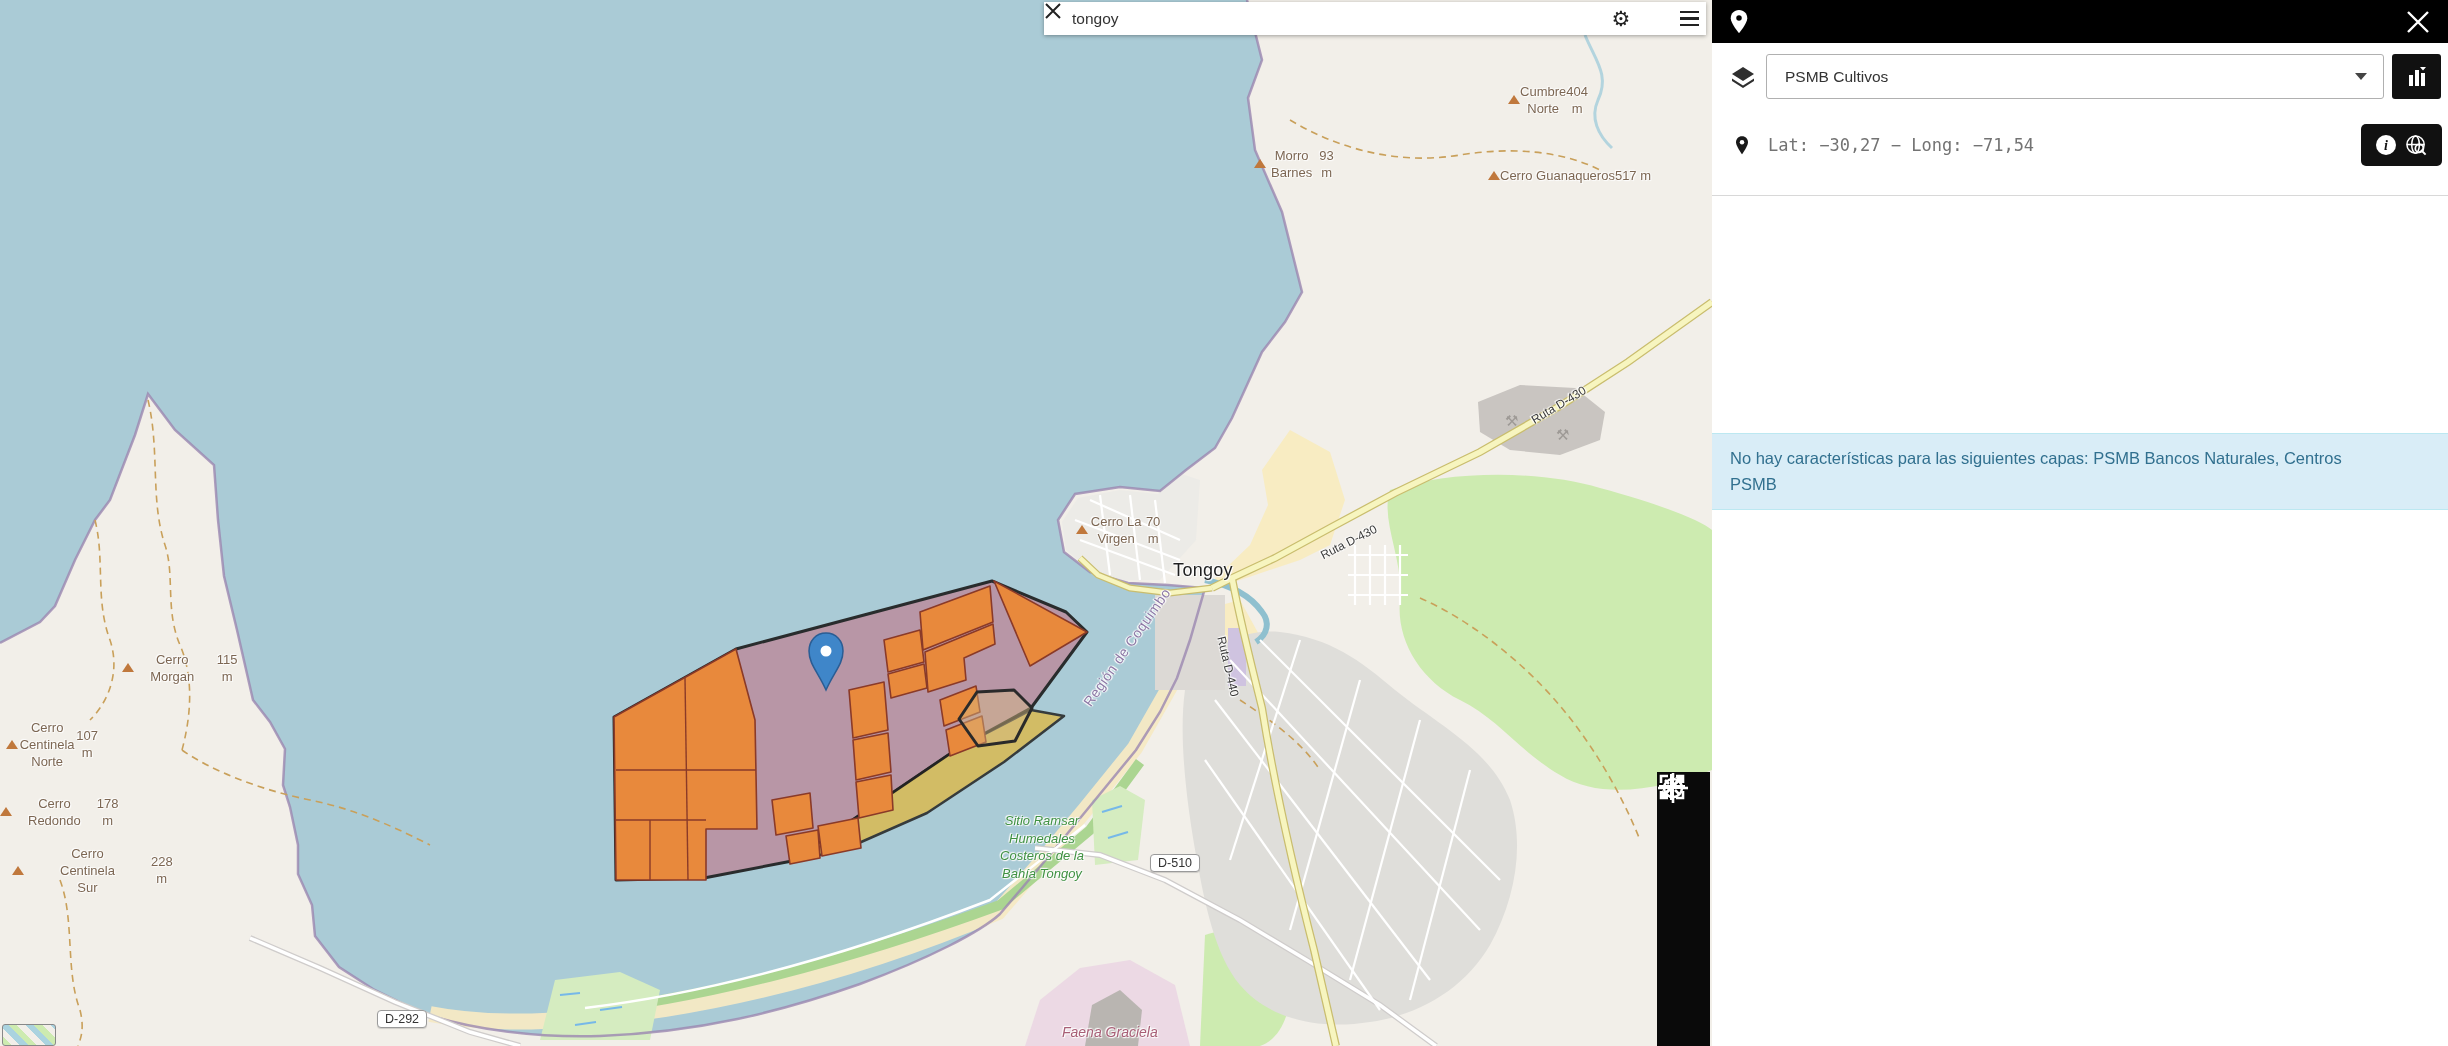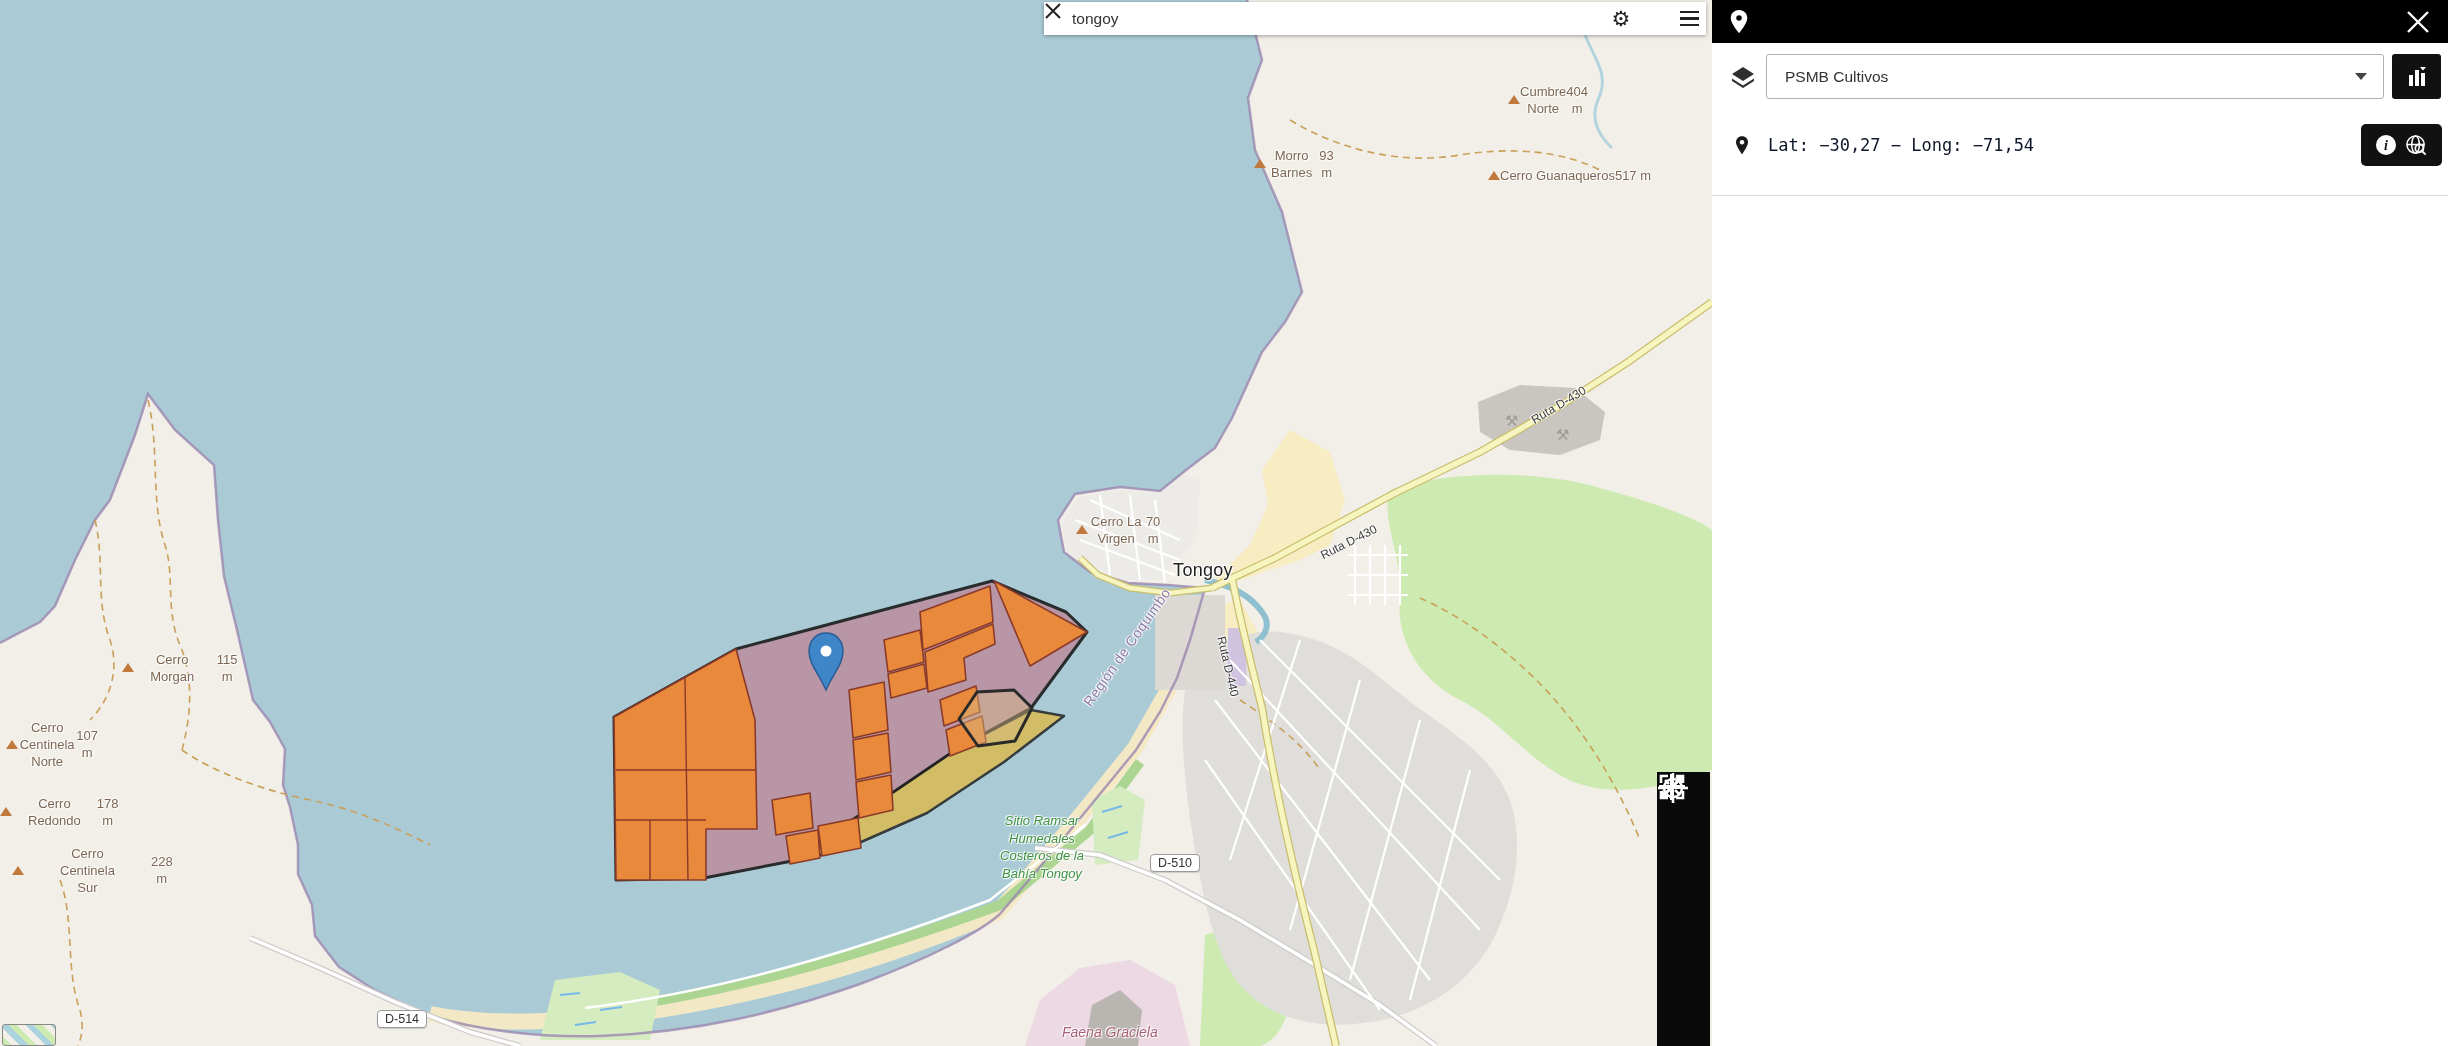--- a/index.html
+++ b/index.html
@@ -50,21 +50,21 @@
   .p-row{position:absolute;left:0;width:736px;display:flex;align-items:center;}
   .layer-row{top:54px;height:45px;}
   .select{position:absolute;left:54px;top:0;width:618px;height:45px;border:1px solid #b0b0b0;
     border-radius:3px;box-sizing:border-box;display:flex;align-items:center;cursor:pointer;background:#fff;}
   .select .sel-text{font-size:15.5px;color:#333;padding-left:18px;flex:1;}
   .caret{width:0;height:0;border-left:6px solid transparent;border-right:6px solid transparent;
     border-top:7px solid #444;margin-right:16px;}
   .chartbtn{position:absolute;left:680px;top:0;width:49px;height:45px;background:#111;border-radius:3px;
     display:flex;align-items:center;justify-content:center;cursor:pointer;}
   .coords-row{top:118px;height:54px;}
-  .coords-text{font-family:"DejaVu Sans Mono","Liberation Mono",monospace;font-size:17px;color:#0f172a;
+  .coords-text{font-family:"DejaVu Sans Mono","Liberation Mono",monospace;font-size:17px;color:#737373;
     margin-left:56px;}
   .infobtn{position:absolute;right:6px;top:6px;width:81px;height:42px;background:#111;border-radius:5px;
     display:flex;align-items:center;justify-content:center;gap:8px;cursor:pointer;}
   .divider{position:absolute;left:0;top:195px;width:736px;border-top:1px solid #d8d8d8;}
   .message{position:absolute;left:33px;top:222px;width:620px;font-size:27.5px;color:#111;
     line-height:1.33;font-family:"DejaVu Sans","Liberation Sans",sans-serif;}
   .notice{position:absolute;left:0;top:433px;width:736px;box-sizing:border-box;background:var(--info-bg);
     border-top:1px solid #bce8f1;border-bottom:1px solid #bce8f1;color:var(--info-fg);
     padding:11px 18px;font-size:16.5px;line-height:1.6;}
   .notice-inner{max-width:630px;}
@@ -267,21 +267,21 @@
 
     <div class="maplabel boundary-label" style="left:1080px;top:700px;transform:rotate(-55deg);transform-origin:left top;">Región de Coquimbo</div>
 
     <div class="maplabel roadname" style="left:1528px;top:398px;transform:rotate(-31deg);">Ruta D-430</div>
     <div class="maplabel roadname" style="left:1318px;top:535px;transform:rotate(-27deg);">Ruta D-430</div>
     <div class="maplabel roadname" style="left:1228px;top:635px;transform:rotate(77deg);transform-origin:left top;">Ruta D-440</div>
 
     <div class="maplabel faena" style="left:1062px;top:1024px;">Faena Graciela</div>
 
     <div class="shield" style="left:1150px;top:854px;">D-510</div>
-    <div class="shield" style="left:377px;top:1010px;">D-514</div>
+    <div class="shield" style="left:377px;top:1010px;">D-292</div>
 
     <div class="searchbar">
       <input type="text" value="tongoy" style="">
       <div class="sb-icon gear">⚙</div>
       <div class="sb-icon">
         <svg width="18" height="18" viewBox="0 0 18 18">
             <path d="M2,2 L16,16 M16,2 L2,16" stroke="#222" stroke-width="2" fill="none"></path>
           </svg>
       </div>
       <div class="sb-icon">
@@ -383,14 +383,17 @@
           <line x1="2" y1="11" x2="20" y2="11"></line>
           <circle cx="15" cy="15" r="4.2" stroke-width="1.8"></circle>
           <line x1="18" y1="18" x2="21.5" y2="21.5" stroke-width="2"></line>
         </svg>
       </div>
     </div>
 
     <div class="divider"></div>
 
 
+    <div class="notice">
+      <div class="notice-inner">No hay características para las siguientes capas: PSMB Bancos Naturales, Centros PSMB</div>
+    </div>
   </aside>
 </div>
 
 </body></html>

